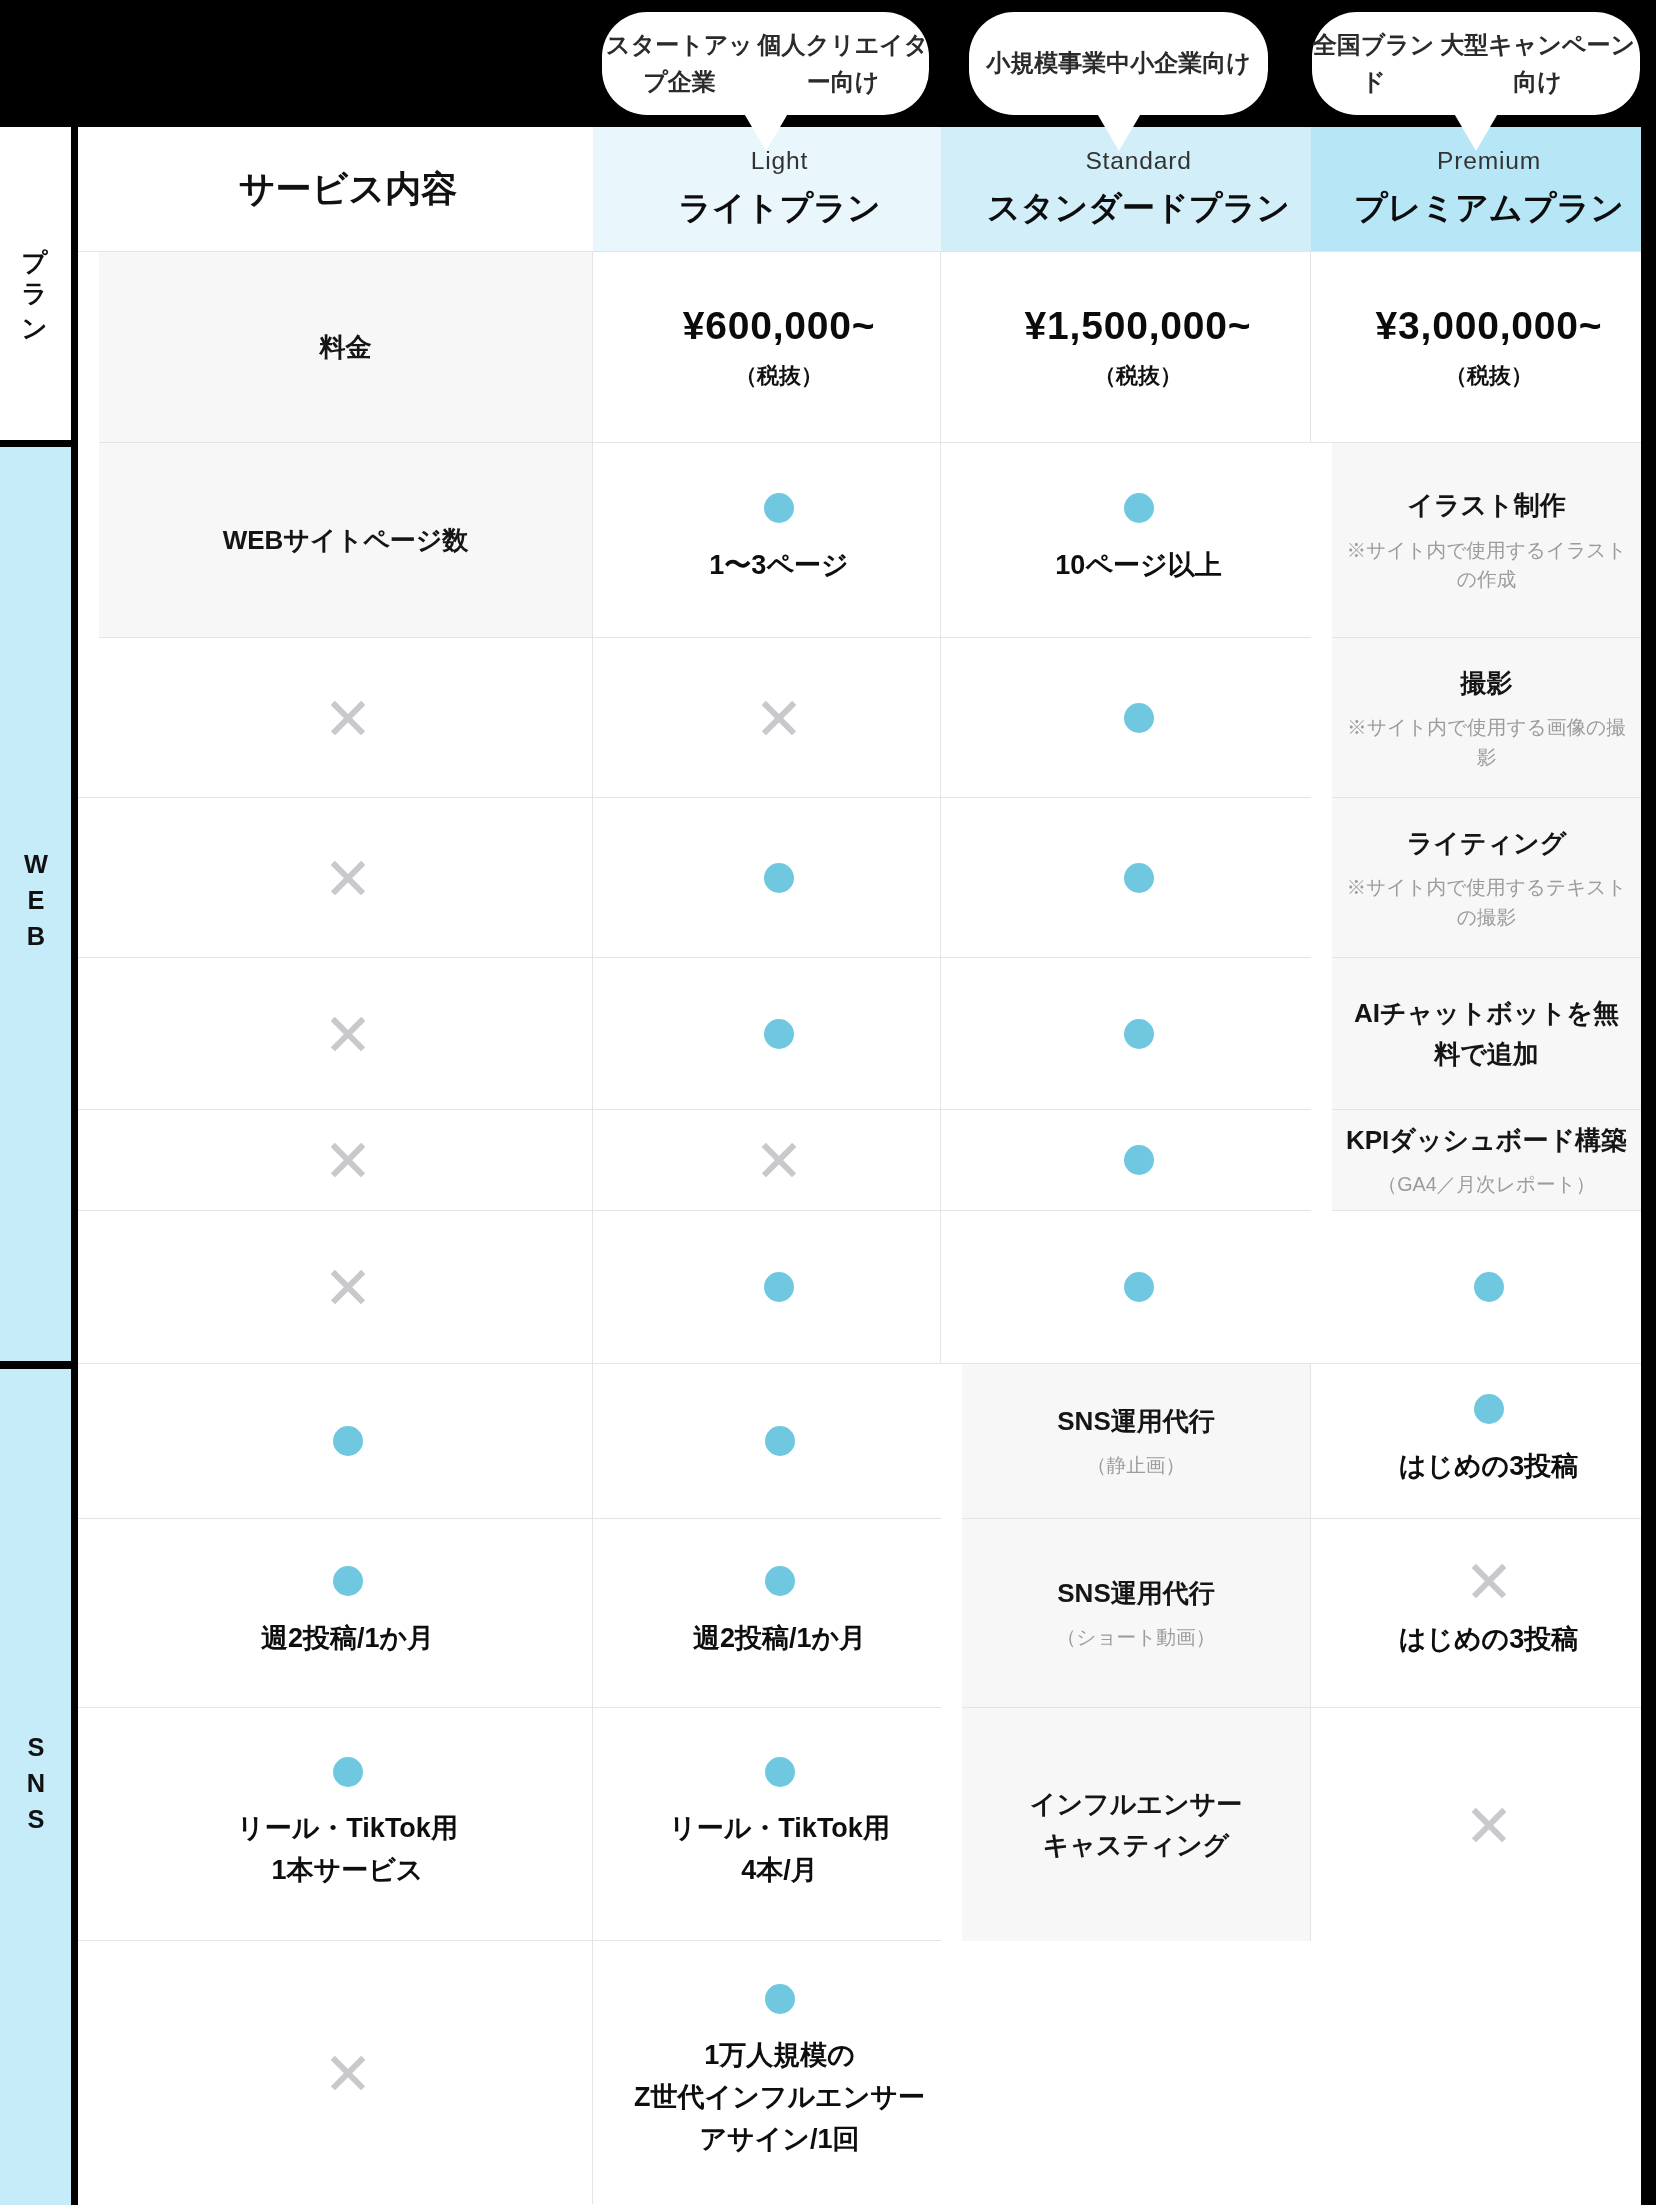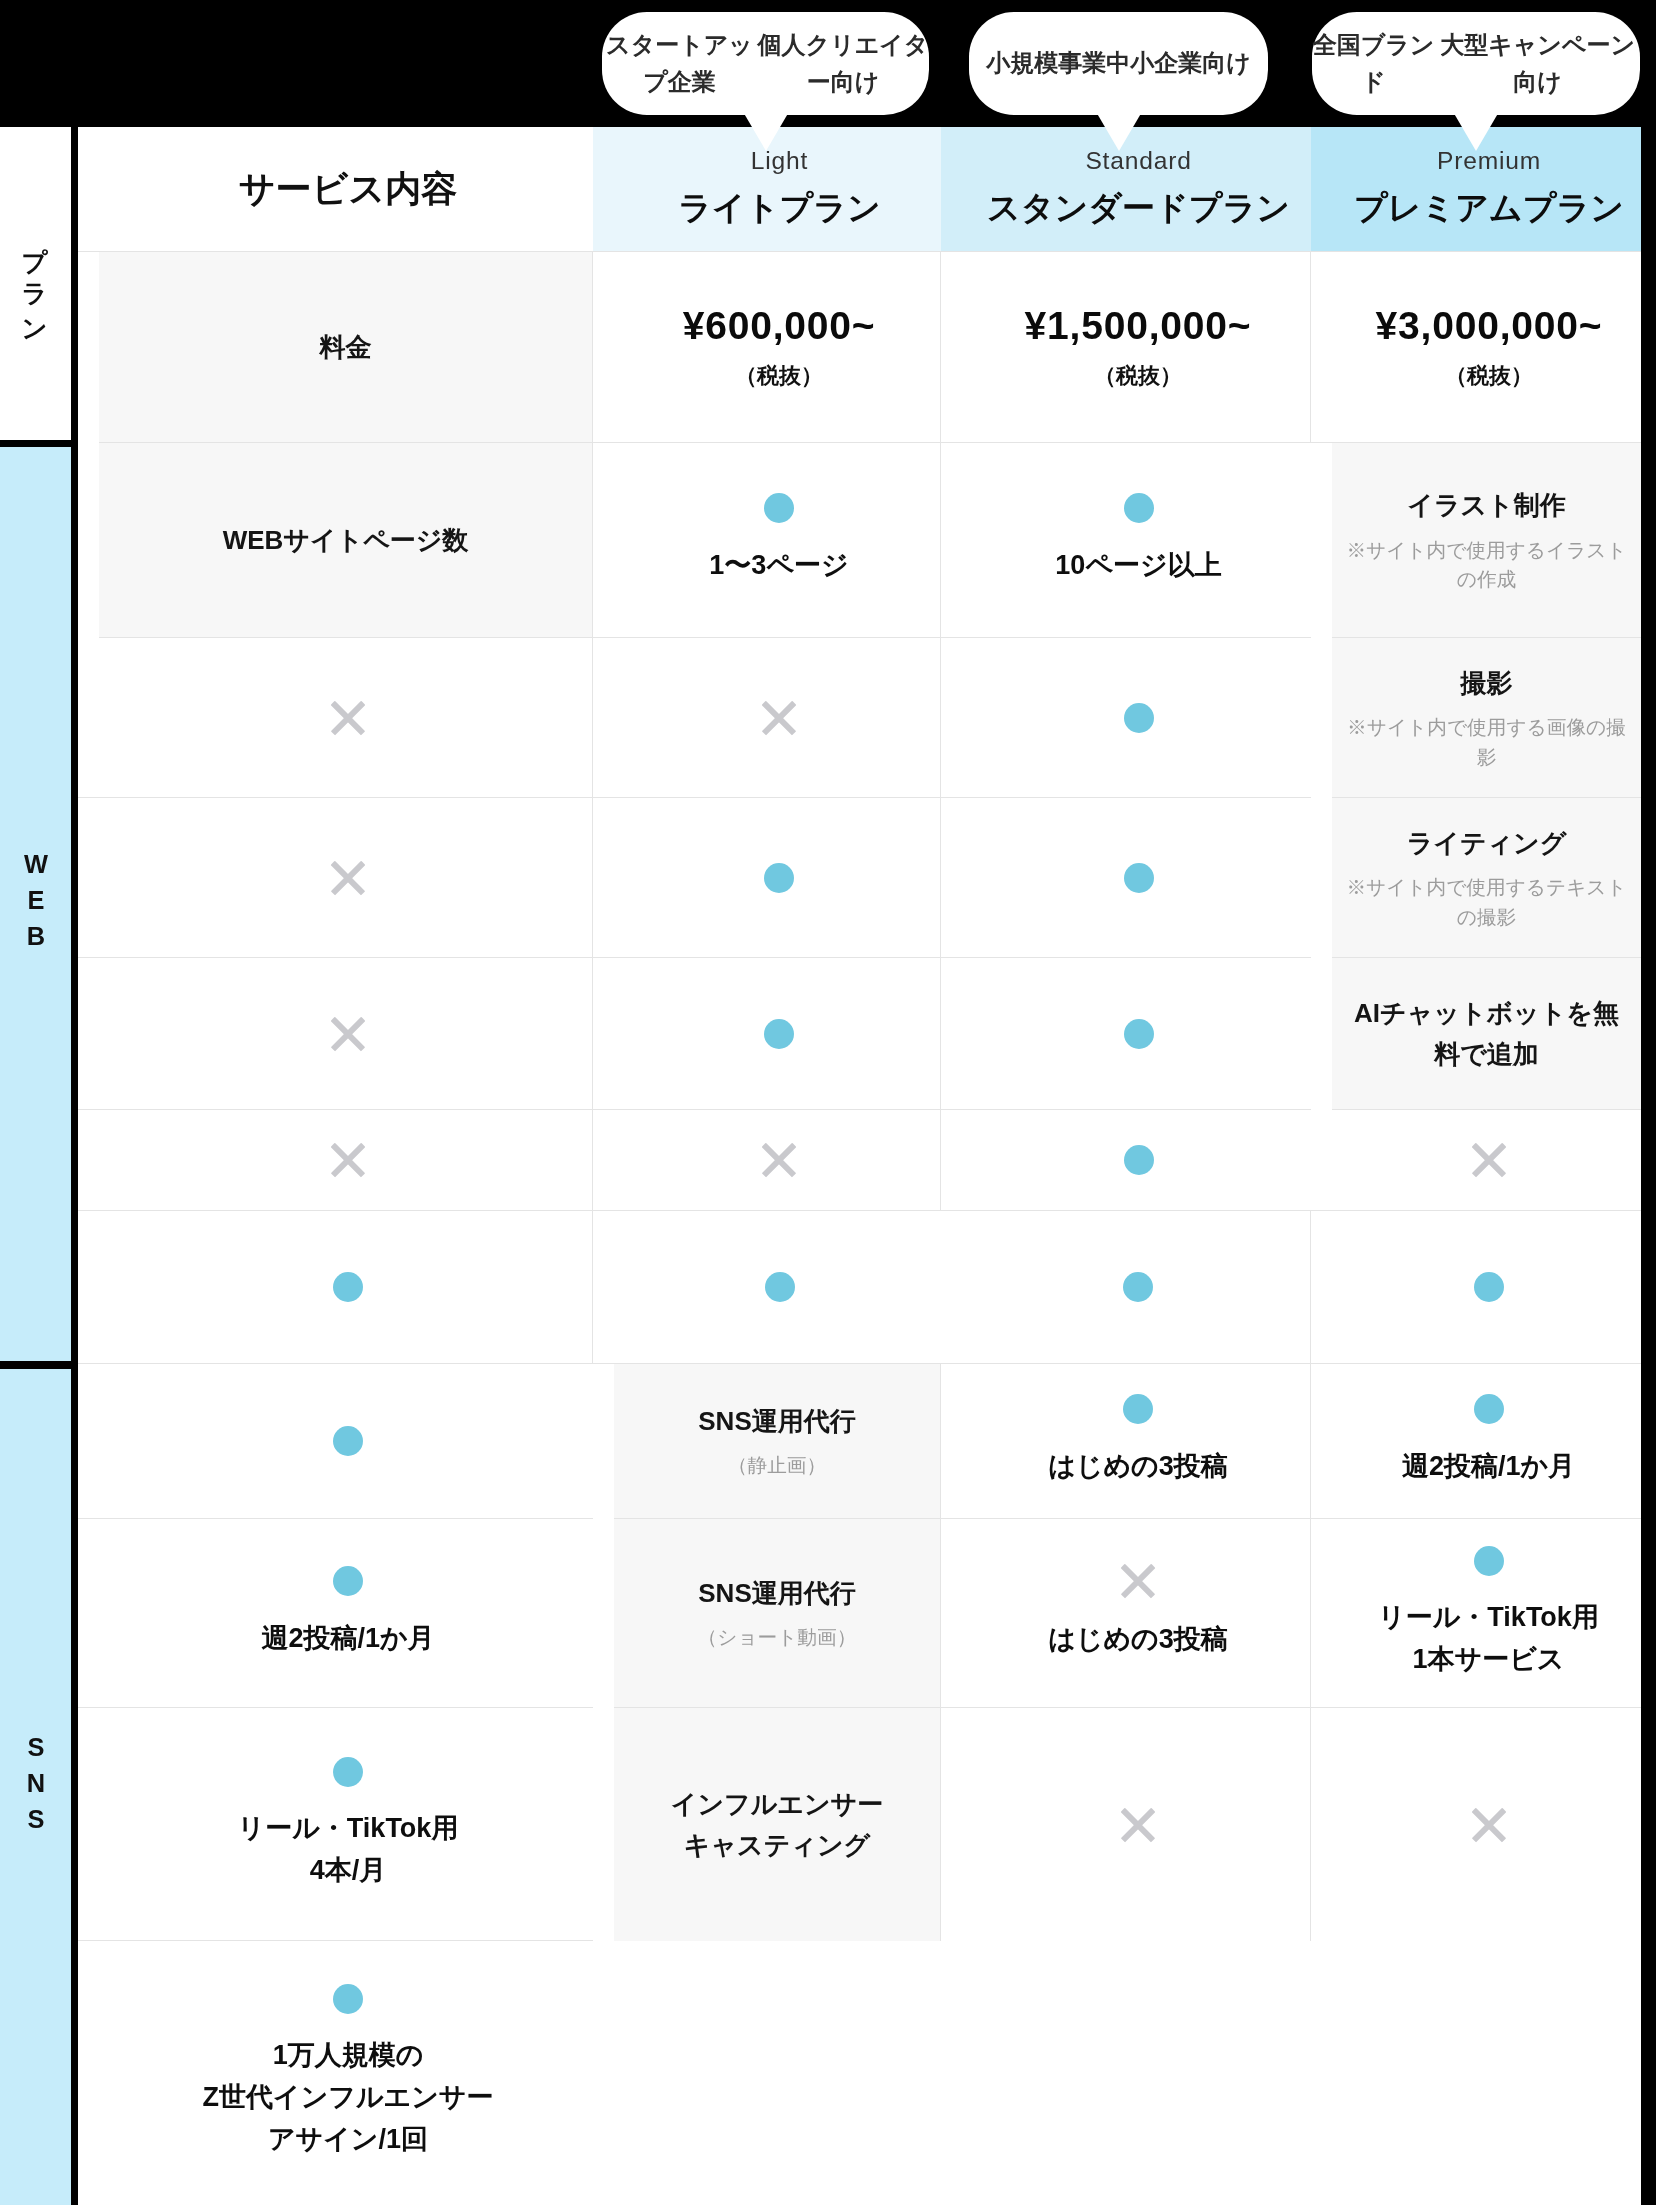--- a/index.html
+++ b/index.html
@@ -204,20 +204,24 @@
       </div>
       <div class="cell val-cell bR">
         <span class="cross"></span>
       </div>
       <div class="cell val-cell bR">
         <span class="cross"></span>
       </div>
       <div class="cell val-cell">
         <span class="dot"></span>
       </div>
+      <div class="cell row-label bR">
+        <span class="lbl">KPIダッシュボード構築</span>
+        <span class="sub">（GA4／月次レポート）</span>
+      </div>
       <div class="cell val-cell bR">
         <span class="cross"></span>
       </div>
       <div class="cell val-cell bR">
         <span class="dot"></span>
       </div>
       <div class="cell val-cell">
         <span class="dot"></span>
       </div>
       <div class="cell val-cell bR">

